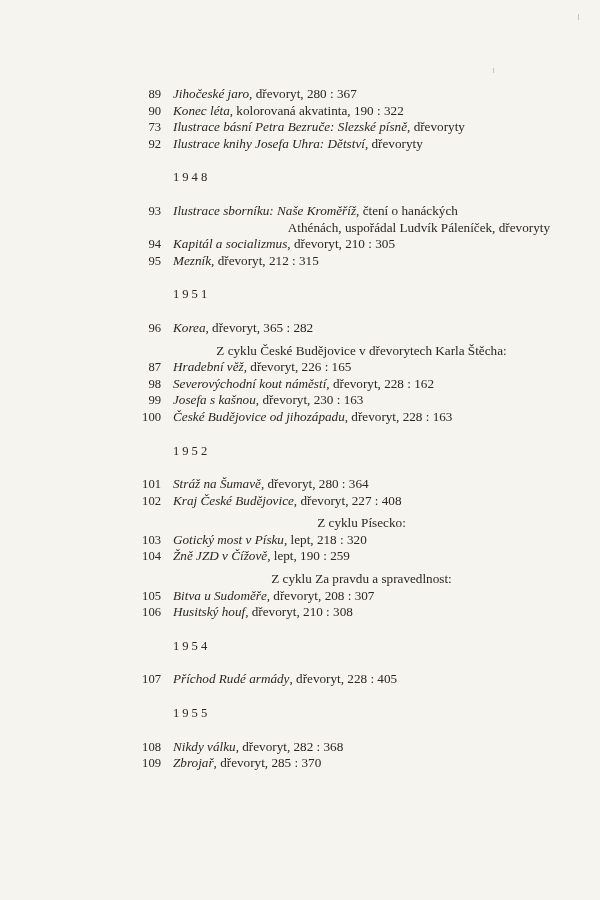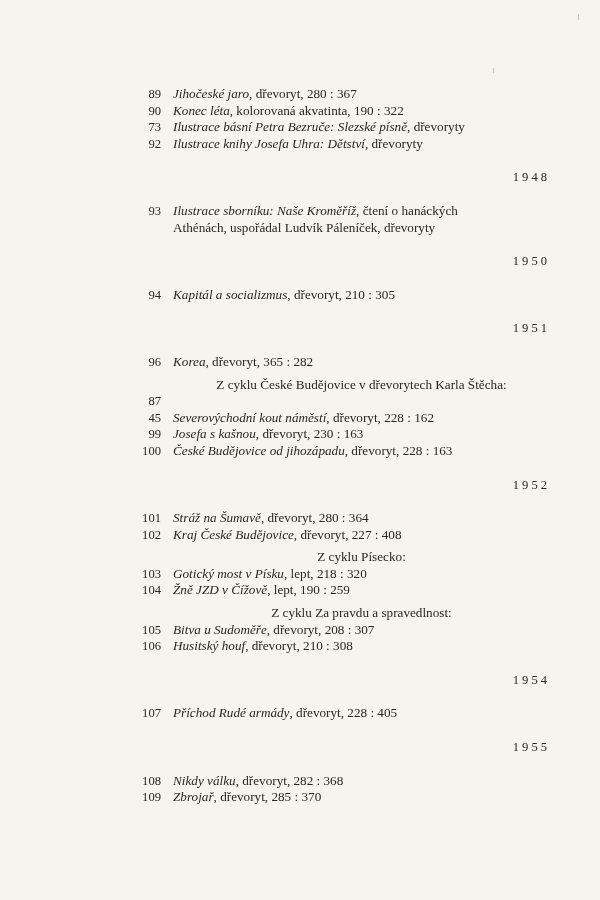--- a/index.html
+++ b/index.html
@@ -21,24 +21,24 @@
     }
     .entry { display: flex; align-items: baseline; }
     .num {
       width: 31px; text-align: right; flex: none;
       padding-right: 12px; font-size: 12.6px;
     }
     .txt { flex: 1; white-space: nowrap; }
     .title { font-style: italic; }
     .year {
       margin-left: 43px; letter-spacing: 3px; font-size: 12.6px;
-      margin-top: 17px; margin-bottom: 17px; text-align: right;
+      margin-top: 17px; margin-bottom: 17px;
     }
     .cycle { margin-left: 43px; margin-top: 6px; text-align: center; }
-    .cont { padding-left: 43px; }
+    .cont { padding-left: 43px; text-align: right; }
     .mark {
       position: absolute; width: 1px; background: #c9c3b6;
     }
   </style>
 </head>
 <body>
 
 <div class="page">
   <span class="mark" style="left:578px; top:14px; height:6px;"></span>
   <span class="mark" style="left:493px; top:68px; height:5px;"></span>
@@ -67,39 +67,43 @@
     <div>
       <div class="year">1948</div>
       <div class="entry">
         <span class="num">93</span>
         <span class="txt"><span class="title">Ilustrace sborníku: Naše Kroměříž</span><span>, čtení o hanáckých</span></span>
       </div>
       <div class="cont">Athénách, uspořádal Ludvík Páleníček, dřevoryty</div>
     </div>
 
     <div>
-      <div class="year">1950</div>
       <div class="entry">
         <span class="num">94</span>
         <span class="txt"><span class="title">Kapitál a socializmus</span><span>, dřevoryt, 210 : 305</span></span>
+      </div>
+      <div class="entry">
+        <span class="num">95</span>
+        <span class="txt"><span class="title">Mezník</span><span>, dřevoryt, 212 : 315</span></span>
       </div>
     </div>
 
     <div>
       <div class="year">1951</div>
       <div class="entry">
         <span class="num">96</span>
         <span class="txt"><span class="title">Korea</span><span>, dřevoryt, 365 : 282</span></span>
       </div>
       <div class="cycle">Z cyklu České Budějovice v dřevorytech Karla Štěcha:</div>
       <div class="entry">
         <span class="num">87</span>
+        <span class="txt"><span class="title">Hradební věž</span><span>, dřevoryt, 226 : 165</span></span>
       </div>
       <div class="entry">
-        <span class="num">45</span>
+        <span class="num">98</span>
         <span class="txt"><span class="title">Severovýchodní kout náměstí</span><span>, dřevoryt, 228 : 162</span></span>
       </div>
       <div class="entry">
         <span class="num">99</span>
         <span class="txt"><span class="title">Josefa s kašnou</span><span>, dřevoryt, 230 : 163</span></span>
       </div>
       <div class="entry">
         <span class="num">100</span>
         <span class="txt"><span class="title">České Budějovice od jihozápadu</span><span>, dřevoryt, 228 : 163</span></span>
       </div>

